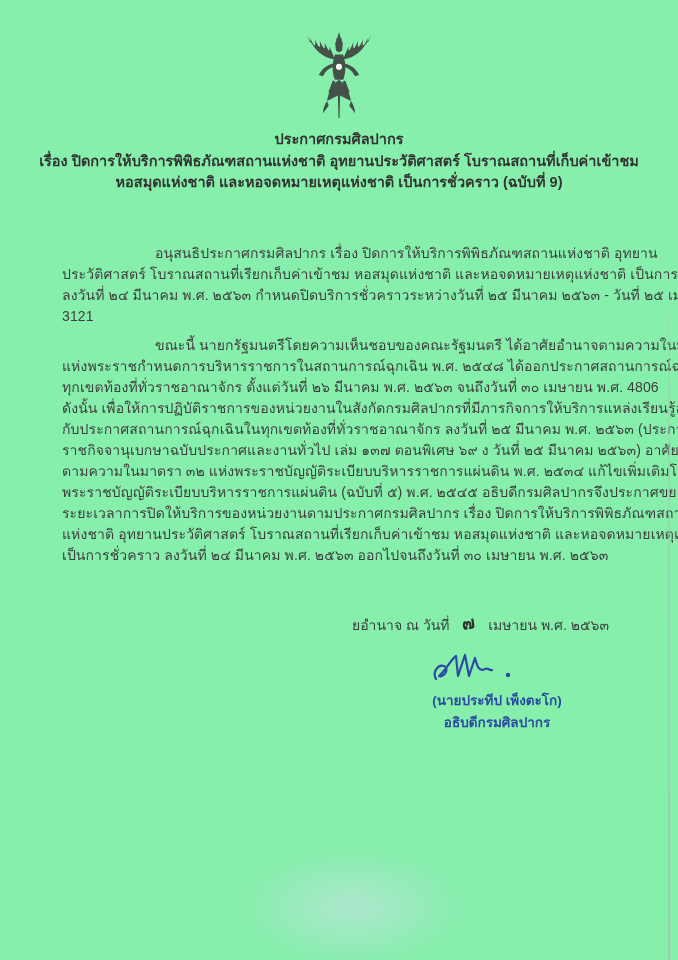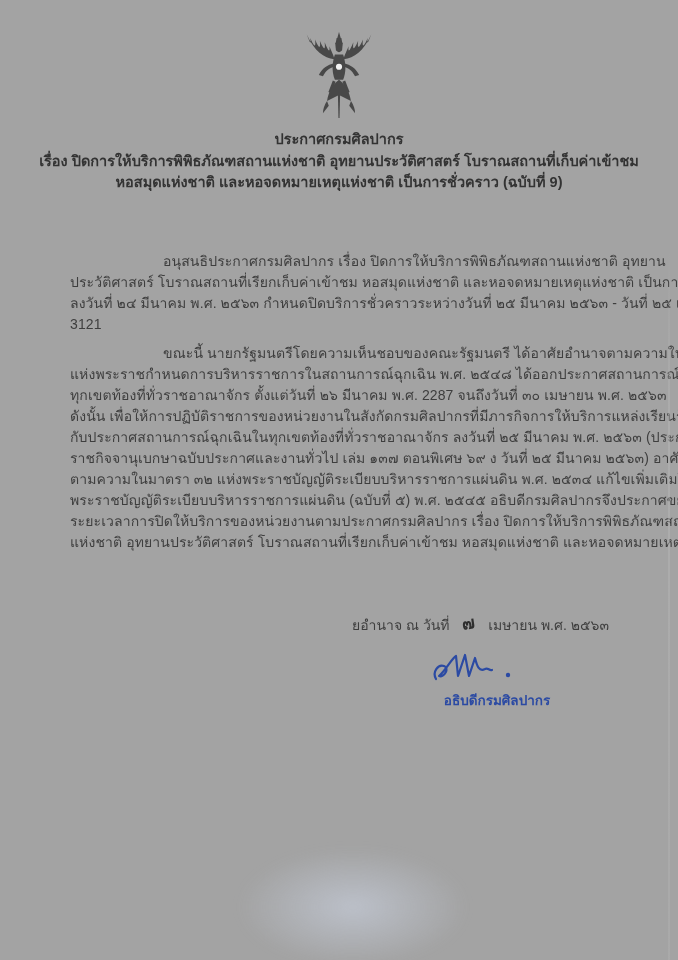--- a/index.html
+++ b/index.html
@@ -1,20 +1,20 @@
 <!DOCTYPE html>
 <html><head>
 <meta charset="utf-8">
 <style>
   html,body{margin:0;padding:0;background:#e9e9e9;}
   .page{
     position:relative;
     width:678px;height:960px;
     margin:0 auto;
-    background:#a3a3a3;
+    background:#86efac;
     overflow:hidden;
     font-family:"Liberation Sans",sans-serif;
     color:#3d3d3d;
   }
   
   .emblem{
     position:absolute;top:28px;left:50%;
     transform:translateX(-50%);
     width:82px;height:98px;
     display:flex;align-items:center;justify-content:center;
@@ -28,21 +28,21 @@
     font-size:14.5px;line-height:21.5px;
     color:#333333;
   }
   
   .body-block{
     position:absolute;top:243px;left:62px;width:556px;
     font-size:14px;line-height:21px;
     color:#3e3e3e;
     letter-spacing:.1px;
   }
-  .para{margin:8px;}
+  .para{margin:0;}
   .para + .para{margin-top:8px;}
   .para.tight{margin-top:3px;}
   .line{white-space:nowrap;}
   .line.indent{padding-left:93px;}
   
   .date-line{
     position:absolute;top:610px;left:352px;
     font-size:14px;color:#3e3e3e;white-space:nowrap;
   }
   .handwritten-day{
@@ -123,44 +123,46 @@
   <div class="body-block">
     <div class="para">
       <div class="line indent">อนุสนธิประกาศกรมศิลปากร เรื่อง ปิดการให้บริการพิพิธภัณฑสถานแห่งชาติ อุทยาน</div>
       <div class="line">ประวัติศาสตร์ โบราณสถานที่เรียกเก็บค่าเข้าชม หอสมุดแห่งชาติ และหอจดหมายเหตุแห่งชาติ เป็นการชั่วคราว</div>
       <div class="line">ลงวันที่ ๒๔ มีนาคม พ.ศ. ๒๕๖๓ กำหนดปิดบริการชั่วคราวระหว่างวันที่ ๒๕ มีนาคม ๒๕๖๓ - วันที่ ๒๕ เมษายน</div>
       <div class="line">3121</div>
     </div>
     <div class="para">
       <div class="line indent">ขณะนี้ นายกรัฐมนตรีโดยความเห็นชอบของคณะรัฐมนตรี ได้อาศัยอำนาจตามความในมาตรา ๕</div>
       <div class="line">แห่งพระราชกำหนดการบริหารราชการในสถานการณ์ฉุกเฉิน พ.ศ. ๒๕๔๘ ได้ออกประกาศสถานการณ์ฉุกเฉินใน</div>
-      <div class="line">ทุกเขตท้องที่ทั่วราชอาณาจักร ตั้งแต่วันที่ ๒๖ มีนาคม พ.ศ. 2287 จนถึงวันที่ ๓๐ เมษายน พ.ศ. ๒๕๖๓</div>
+      <div class="line">ทุกเขตท้องที่ทั่วราชอาณาจักร ตั้งแต่วันที่ ๒๖ มีนาคม พ.ศ. ๒๕๖๓ จนถึงวันที่ ๓๐ เมษายน พ.ศ. 4806</div>
       <div class="line">ดังนั้น เพื่อให้การปฏิบัติราชการของหน่วยงานในสังกัดกรมศิลปากรที่มีภารกิจการให้บริการแหล่งเรียนรู้สอดคล้อง</div>
       <div class="line">กับประกาศสถานการณ์ฉุกเฉินในทุกเขตท้องที่ทั่วราชอาณาจักร ลงวันที่ ๒๕ มีนาคม พ.ศ. ๒๕๖๓ (ประกาศใน</div>
       <div class="line">ราชกิจจานุเบกษาฉบับประกาศและงานทั่วไป เล่ม ๑๓๗ ตอนพิเศษ ๖๙ ง วันที่ ๒๕ มีนาคม ๒๕๖๓) อาศัยอำนาจ</div>
       <div class="line">ตามความในมาตรา ๓๒ แห่งพระราชบัญญัติระเบียบบริหารราชการแผ่นดิน พ.ศ. ๒๕๓๔ แก้ไขเพิ่มเติมโดย</div>
       <div class="line">พระราชบัญญัติระเบียบบริหารราชการแผ่นดิน (ฉบับที่ ๕) พ.ศ. ๒๕๔๕ อธิบดีกรมศิลปากรจึงประกาศขยาย</div>
       <div class="line">ระยะเวลาการปิดให้บริการของหน่วยงานตามประกาศกรมศิลปากร เรื่อง ปิดการให้บริการพิพิธภัณฑสถาน</div>
       <div class="line">แห่งชาติ อุทยานประวัติศาสตร์ โบราณสถานที่เรียกเก็บค่าเข้าชม หอสมุดแห่งชาติ และหอจดหมายเหตุแห่งชาติ</div>
+      <div class="line">เป็นการชั่วคราว ลงวันที่ ๒๔ มีนาคม พ.ศ. ๒๕๖๓ ออกไปจนถึงวันที่ ๓๐ เมษายน พ.ศ. ๒๕๖๓</div>
     </div>
   </div>
 
   <div class="date-line">
     <span>ยอำนาจ ณ วันที่</span>
     <span class="handwritten-day">๗</span>
     <span>เมษายน พ.ศ. ๒๕๖๓</span>
   </div>
 
   <div class="signature">
     <svg viewBox="0 0 100 44" xmlns="http://www.w3.org/2000/svg">
       <path d="M8 33 C4 26 10 18 16 20 C22 22 16 32 11 30 C18 24 24 12 28 10 L30 30 L37 9 L41 30 L47 12 C49 20 51 26 57 23 C60 21 61 25 64 24" fill="none" stroke="#2b4aa3" stroke-width="2.2" stroke-linecap="round" stroke-linejoin="round"></path>
       <circle cx="80" cy="29" r="2.2" fill="#2b4aa3"></circle>
     </svg>
   </div>
 
   <div class="signer-block">
+    <div>(นายประทีป เพ็งตะโก)</div>
     <div>อธิบดีกรมศิลปากร</div>
   </div>
 
   <div class="watermark-blob"></div>
   <div class="edge-line"></div>
 
 </div>
 
 </body></html>

